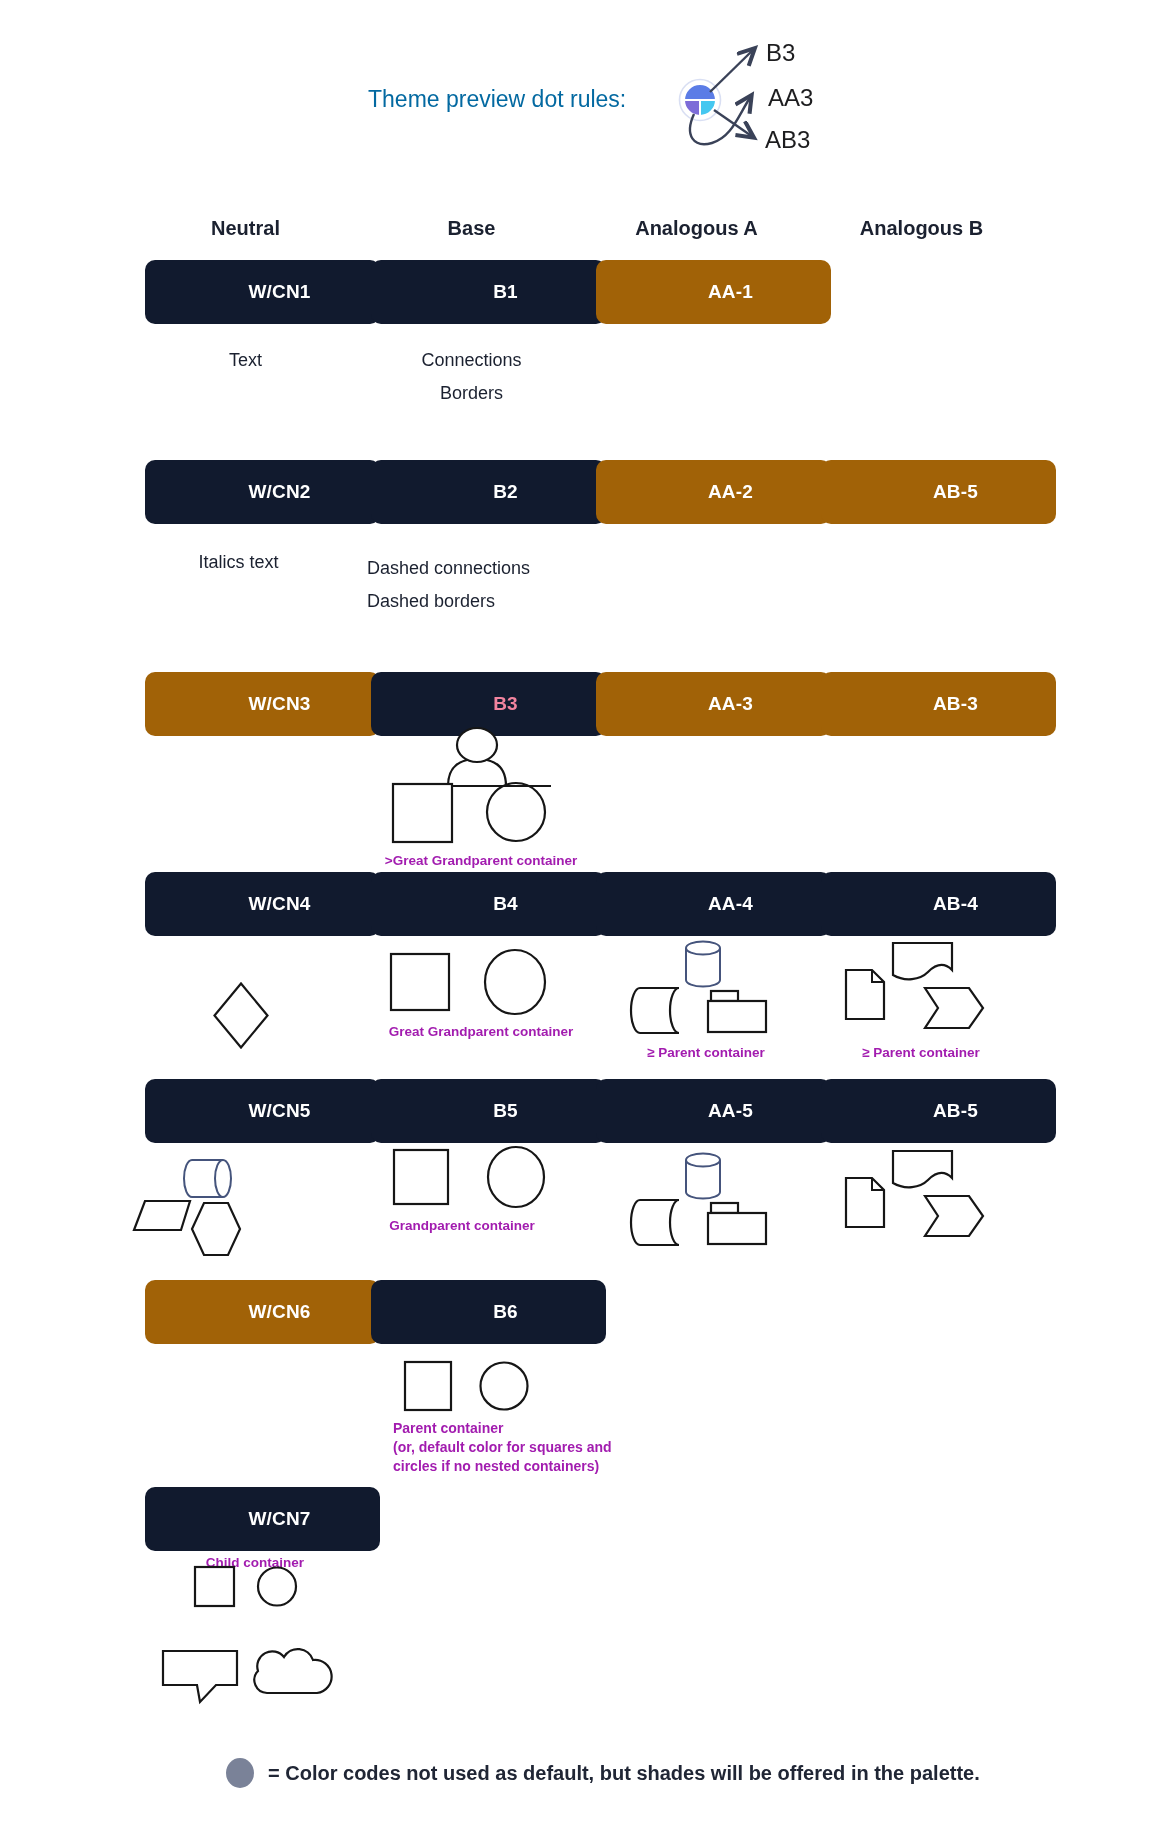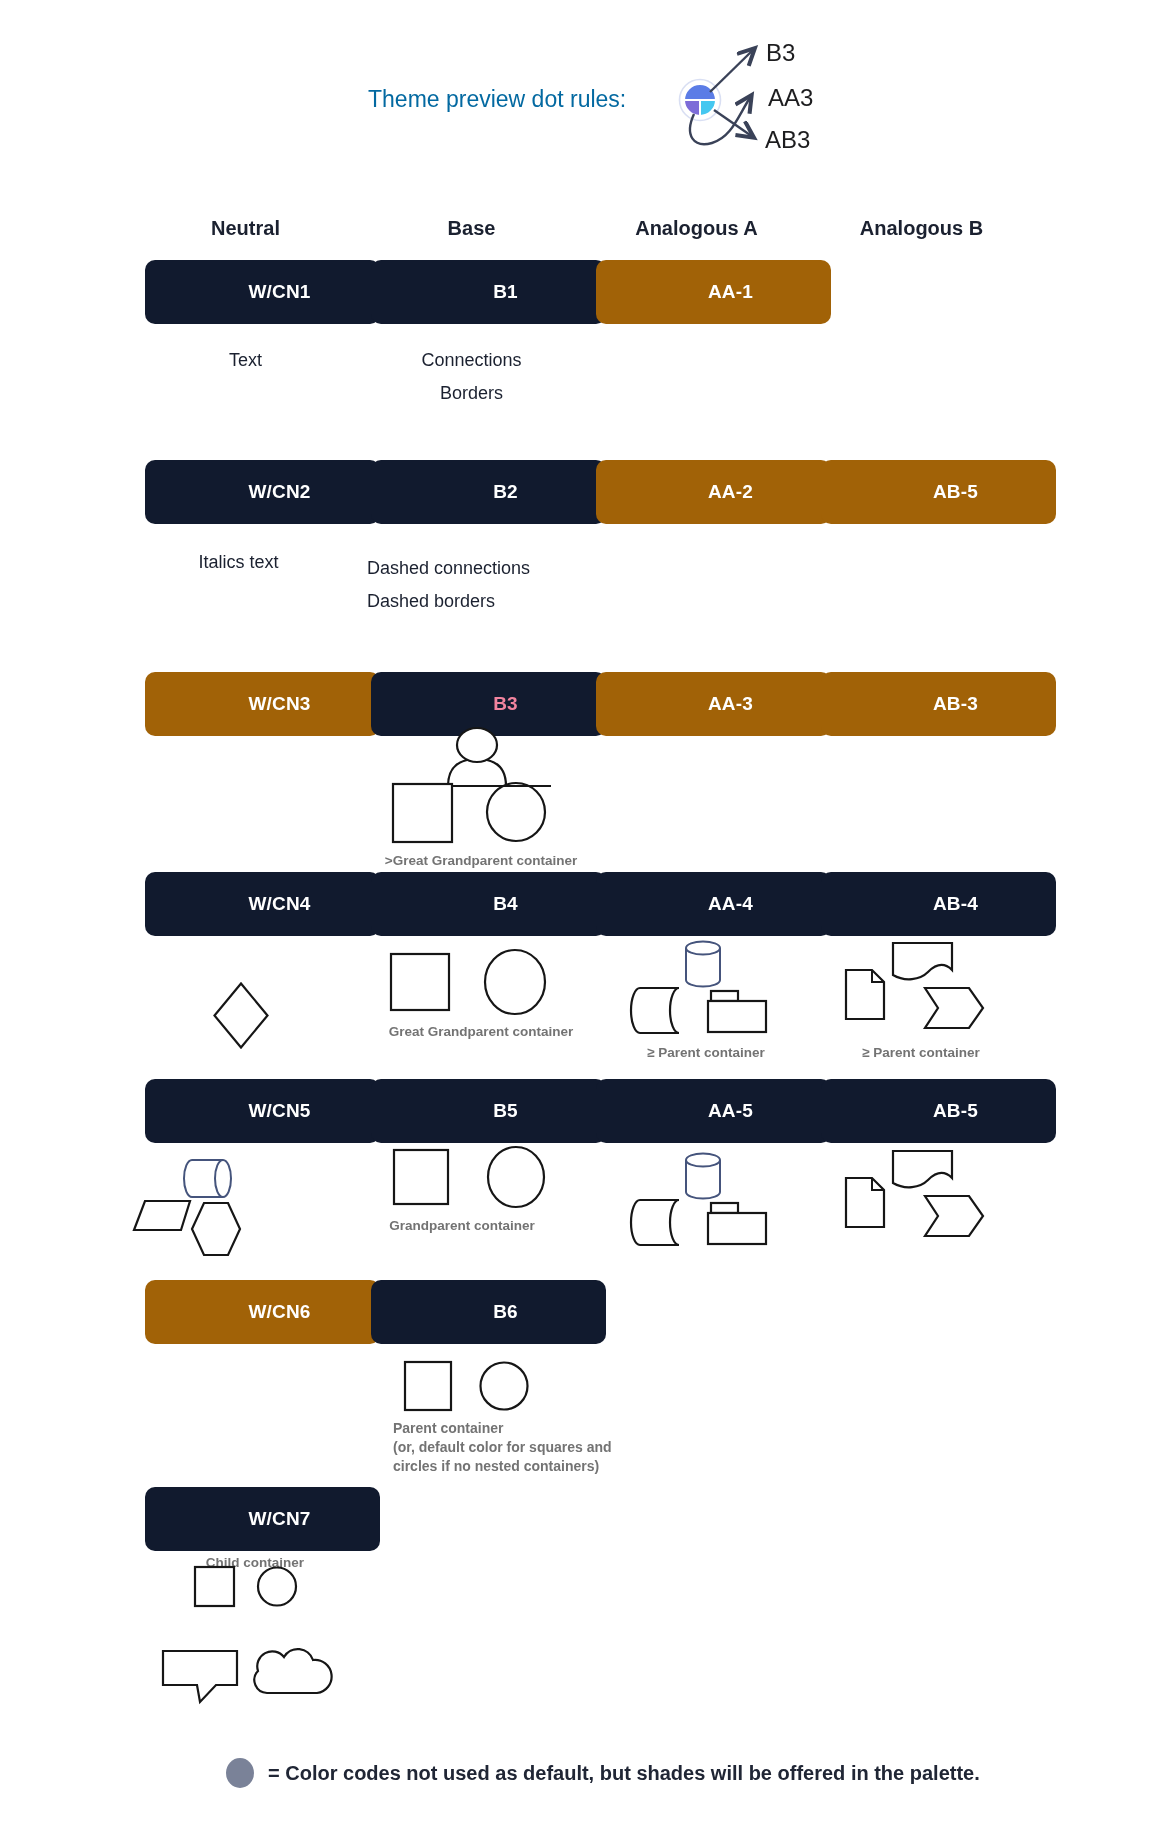--- a/index.html
+++ b/index.html
@@ -10,21 +10,21 @@
   .col-header{position:absolute;top:217px;width:201px;text-align:center;font-size:20px;font-weight:600;}
   .box{position:absolute;width:201px;height:64px;border-radius:10px;display:flex;align-items:center;justify-content:center;
        font-size:19px;font-weight:600;color:#ffffff;letter-spacing:.2px;padding-left:34px;}
   .box.dark{background:#111A2E;}
   .box.gray{background:#a16207;}
   .box.pink{color:#F2849F;}
   .c1{left:145px}.c2{left:371px}.c3{left:596px}.c4{left:821px}
   .r1{top:260px}.r2{top:460px}.r3{top:672px}.r4{top:872px}.r5{top:1079px}.r6{top:1280px}.r7{top:1487px}
   .sub{position:absolute;font-size:18px;font-weight:400;line-height:33px;color:#1B2130;}
   .center{text-align:center;}
-  .cap{position:absolute;font-size:13.5px;font-weight:700;color:#737373;line-height:19px;}
+  .cap{position:absolute;font-size:13.5px;font-weight:700;color:#a21caf;line-height:19px;}
   svg.illus{position:absolute;overflow:visible;}
   .shape{stroke:#161616;stroke-width:2.2;fill:#ffffff;}
   .shape-thin{stroke:#161616;stroke-width:2;fill:none;}
   .cyl{stroke:#45547C;stroke-width:2;fill:#ffffff;}
   .arrow{stroke:#3A4258;stroke-width:2.4;fill:none;}
   .legend-dot{position:absolute;left:226px;top:1758px;width:28px;height:30px;border-radius:50%;background:#7A8298;}
   .legend-text{position:absolute;left:268px;top:1762px;font-size:20px;font-weight:700;color:#202635;}
 </style>
 </head>
 <body>

